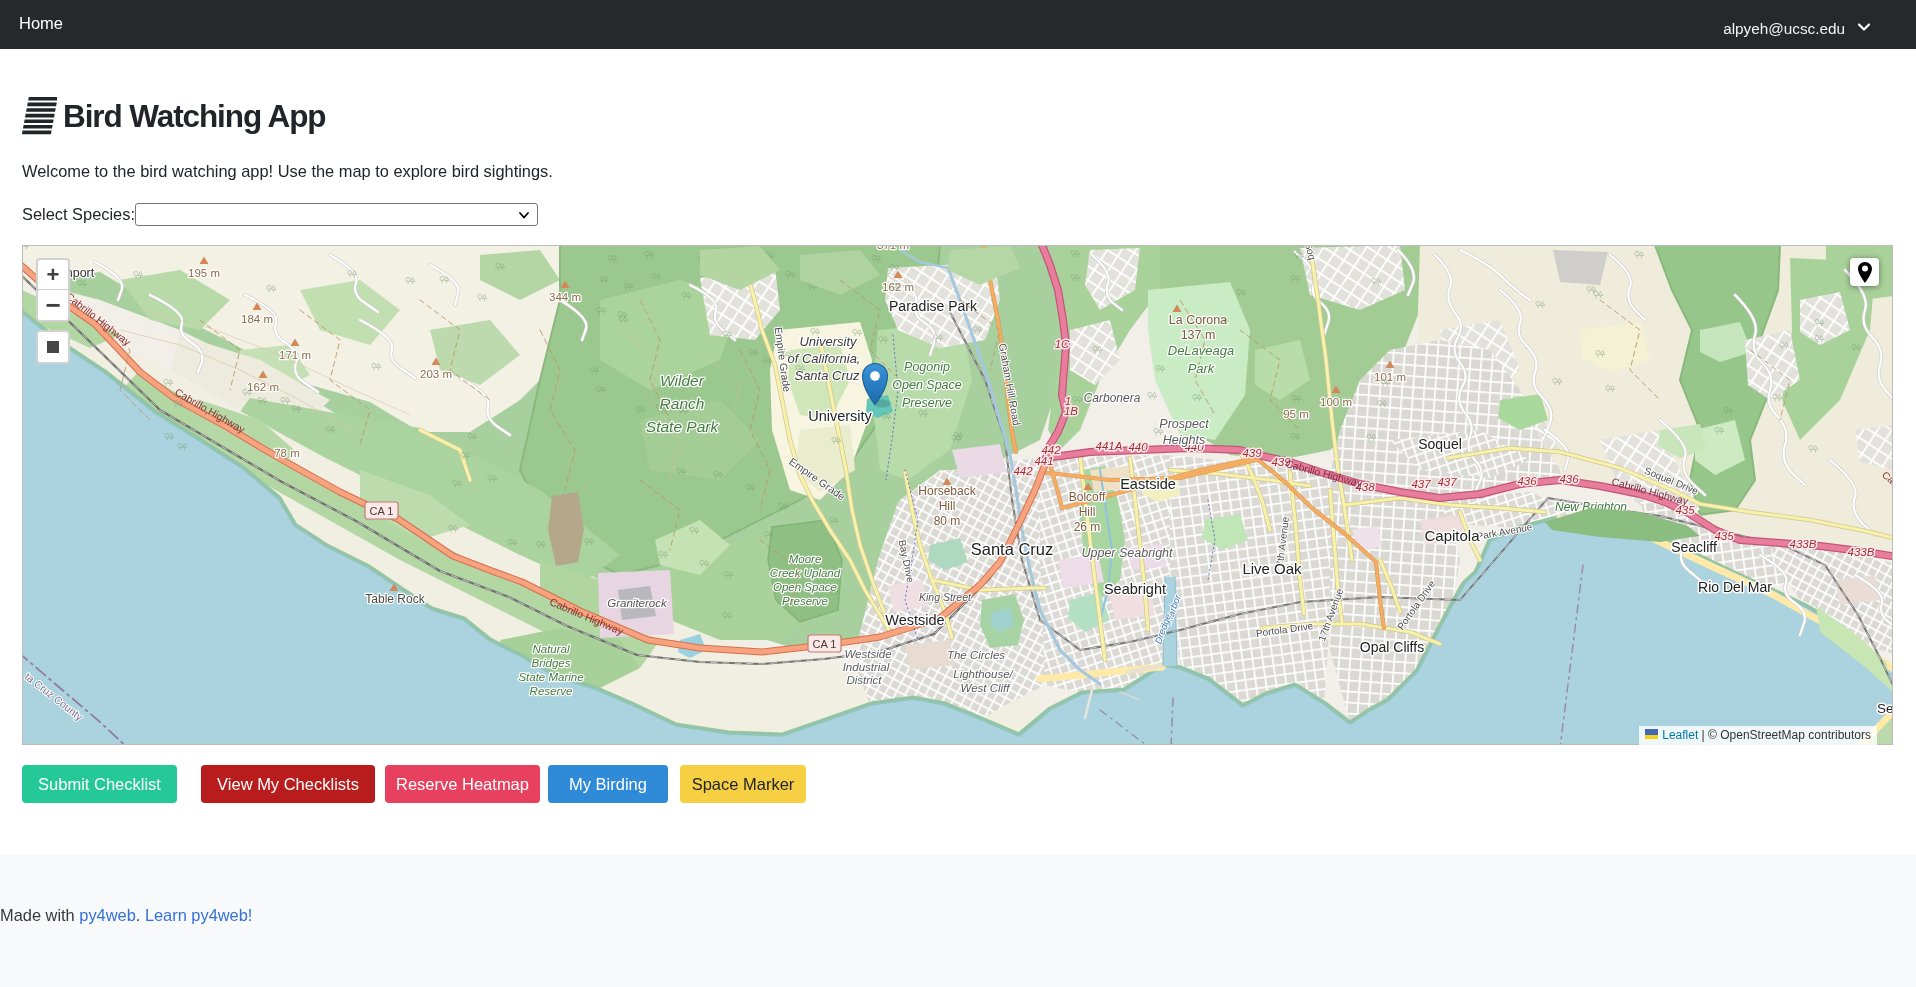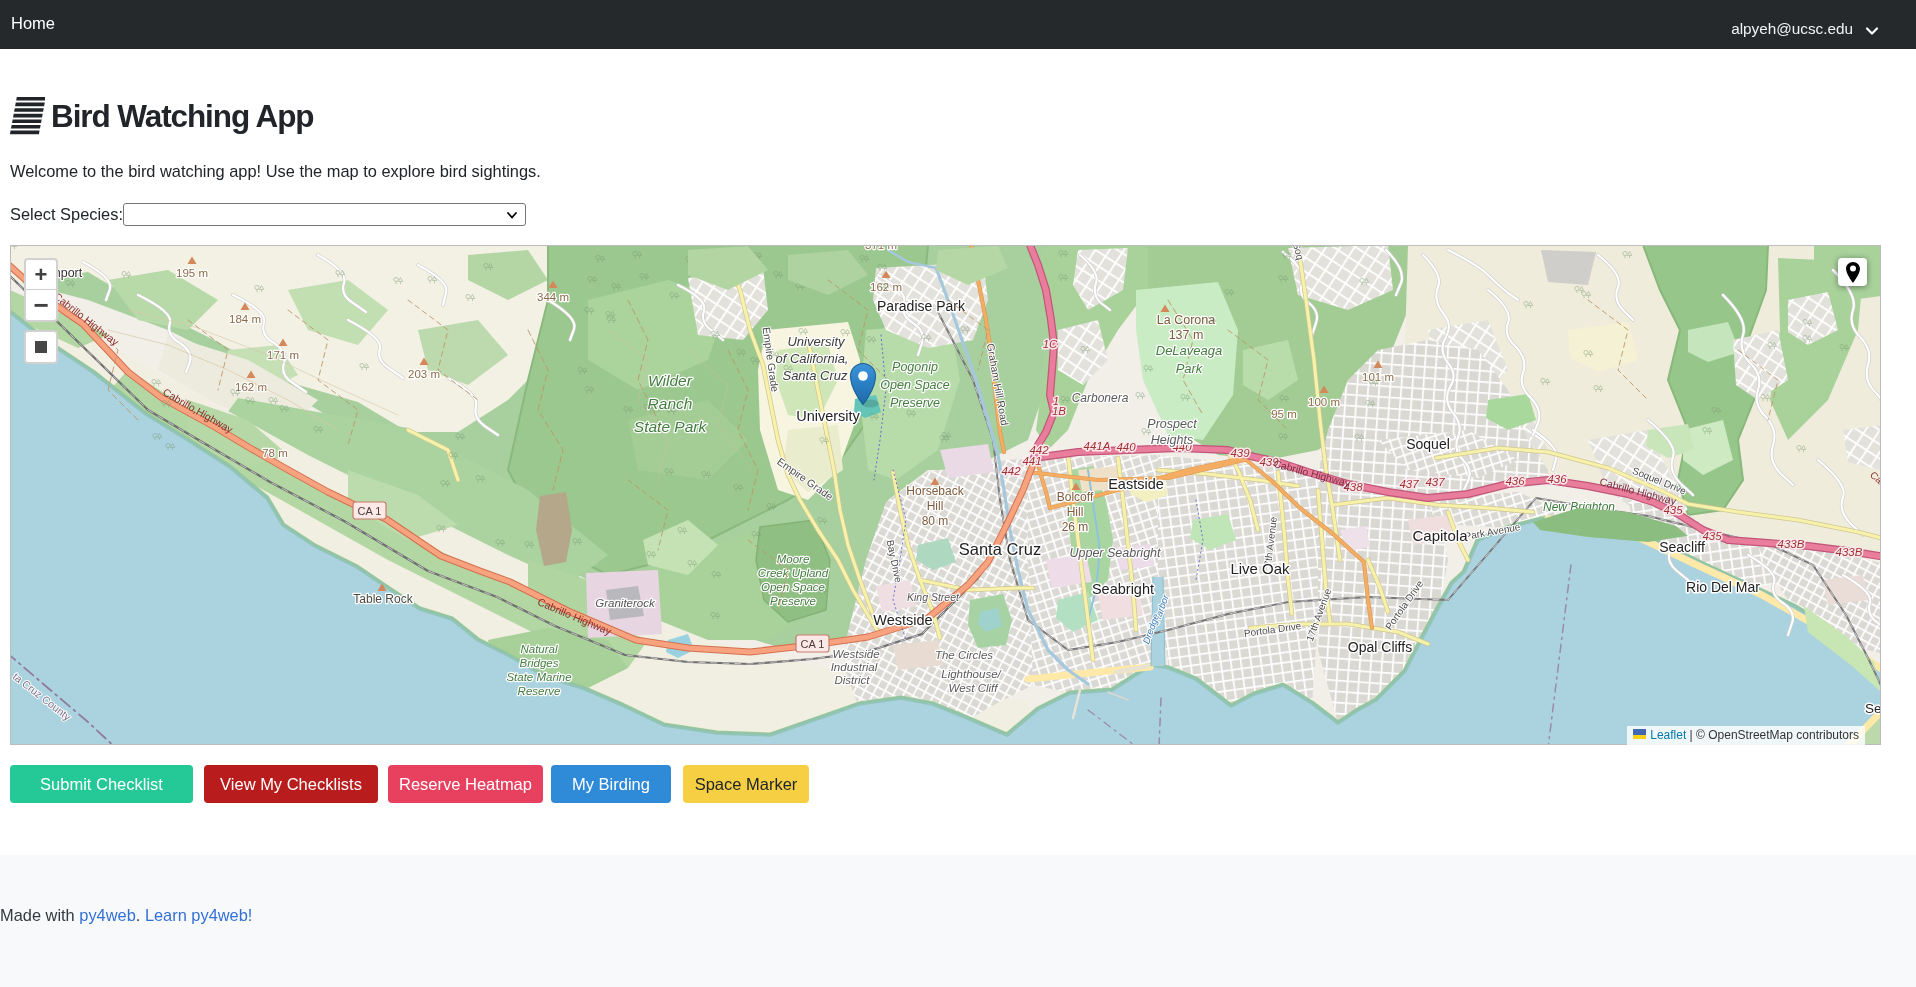--- a/index.html
+++ b/index.html
@@ -1,20 +1,20 @@
 <!DOCTYPE html>
 <html><head>
 <meta charset="utf-8">
 <style>
   * { box-sizing: border-box; margin:0; padding:0; }
   html,body { font-family: "Liberation Sans", sans-serif; background:#fff; color:#212529; }
-  .navbar { background:#25292c; height:49px; display:flex; align-items:center; justify-content:space-between; padding:0 11px; }
+  .navbar { background:#25292c; height:49px; display:flex; align-items:center; justify-content:space-between; padding:0 19px; }
   .navbar .home { color:#fff; font-size:16.5px; align-self:flex-start; margin-top:14px; }
-  .navbar .acct { color:#f1f3f5; font-size:15.3px; display:flex; align-items:flex-end; gap:12px; margin-top:8px; padding-right:26px;}
-  .content { padding:0 10px; }
+  .navbar .acct { color:#f1f3f5; font-size:15.3px; display:flex; align-items:flex-start; gap:12px; margin-top:8px; padding-right:26px;}
+  .content { padding:0 22px; }
   h1.title { font-size:31.5px; font-weight:bold; color:#212529; margin-top:47px; display:flex; align-items:center; letter-spacing:-1.1px;}
   h1.title svg { margin-right:6px; }
   p.welcome { font-size:16.4px; margin-top:26px; color:#212529;}
   .species-row { margin-top:22px; font-size:16.4px; display:flex; align-items:center;}
   .sel { width:403px; height:23px; border:1px solid #767676; border-radius:3px; background:#fff; position:relative; }
   .sel svg { position:absolute; right:6px; top:4px; }
   .map-wrap { margin-top:19px; width:1871px; height:500px; position:relative; overflow:hidden; background:#f2efe9; outline:1px solid #bcbcbc; outline-offset:-1px;}
   .btn-row { margin-top:20px; display:flex; }
   .btn { height:38px; border:none; border-radius:4px; color:#fff; font-size:16.5px; font-family:"Liberation Sans",sans-serif; display:inline-flex; align-items:center; justify-content:center; }
   .footer { background:#f8f9fa; margin-top:52px; height:132px; font-size:16.4px; color:#343a40; text-align:left;}
@@ -605,21 +605,21 @@
     <div class="lcontrol" style="right:14px; top:13px; border:none; box-shadow:0 1px 6px rgba(0,0,0,0.45); width:29px; height:28px;">
       <div class="lbtn" style="width:29px; height:28px;">
         <svg width="14" height="21" viewBox="0 0 14 21">
             <path fill="#000" d="M7 0C3.1 0 0 3 0 6.8 0 12 7 21 7 21s7-9 7-14.2C14 3 10.9 0 7 0zm0 9.6a3 3 0 1 1 0-6 3 3 0 0 1 0 6z"></path>
           </svg>
       </div>
     </div>
     <div class="attrib"><span style="display:inline-block;width:13px;height:10px;margin-right:4px;position:relative;top:0px;"><span style="position:absolute;top:0;left:0;width:13px;height:6px;background:#4268b3;"></span><span style="position:absolute;top:6px;left:0;width:13px;height:4px;background:#f7d117;"></span></span><a>Leaflet</a> | © <a style="color:#333;">OpenStreetMap</a> contributors</div>
   </div>
   <div class="btn-row">
-    <button class="btn" style="background:#24c997; width:183px; margin-right:11px;">Submit Checklist</button>
+    <button class="btn" style="background:#24c997; width:155px; margin-right:24px;">Submit Checklist</button>
     <button class="btn" style="background:#b91c1c; width:174px; margin-right:10px;">View My Checklists</button>
     <button class="btn" style="background:#e8415f; width:155px; margin-right:8px;">Reserve Heatmap</button>
     <button class="btn" style="background:#2f8ad8; width:120px; margin-right:12px;">My Birding</button>
     <button class="btn" style="background:#f6cf43; color:#212529; width:126px;">Space Marker</button>
   </div>
 </div>
 <div class="footer">
     <div class="inner">Made with <a>py4web</a>. <a>Learn py4web!</a></div>
   </div>
 

